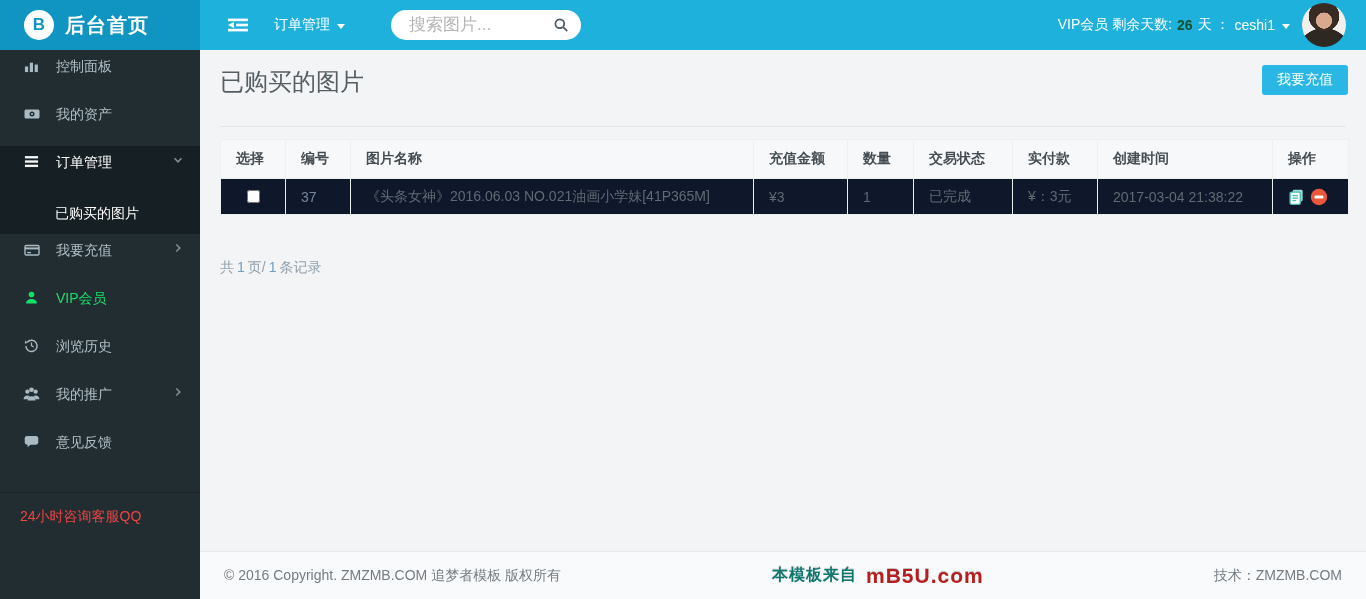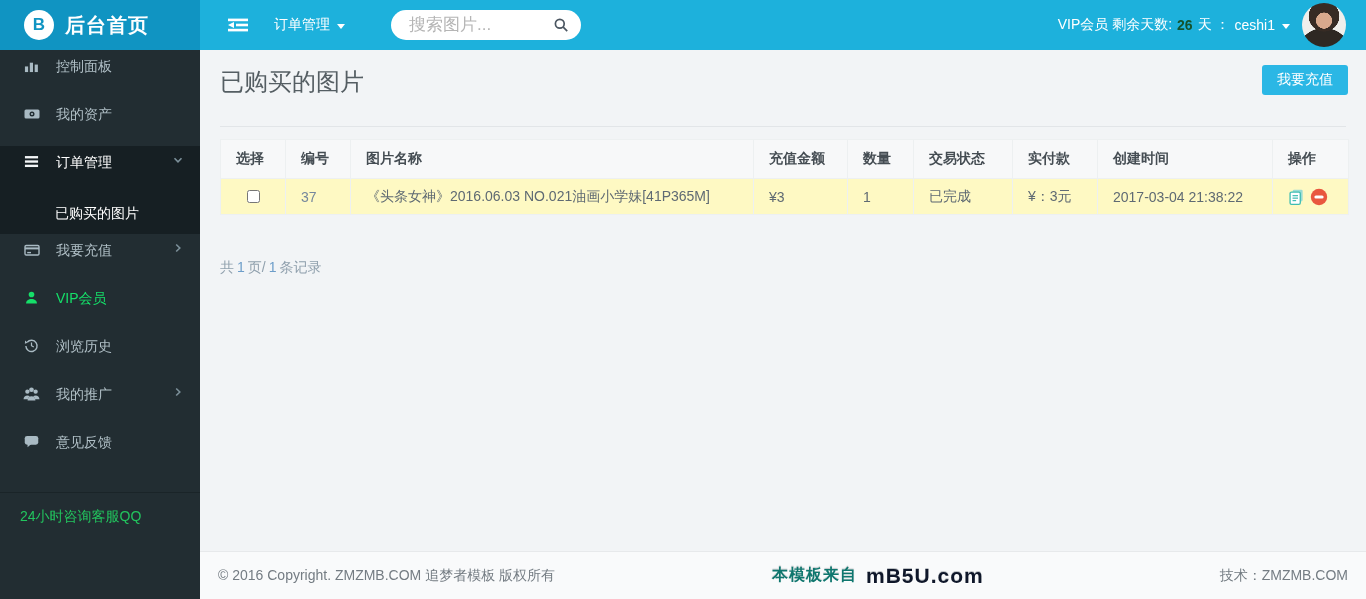--- a/index.html
+++ b/index.html
@@ -42,49 +42,49 @@
   .menu-item{height:40px;display:flex;align-items:flex-start;padding:8px 16px 0 22px;cursor:pointer;}
   .menu-icon{width:19px;display:flex;justify-content:center;color:#a9bac3;flex:0 0 19px;}
   .menu-label{margin-left:15px;color:#b0bfc6;}
   .chevron{margin-left:auto;color:#7c909a;display:flex;}
   .menu-group{background:#161f23;}
   .menu-item.parent-active .menu-label{color:#ffffff;}
   .menu-item.parent-active .menu-icon{color:#f3f6f7;}
   .submenu-item{height:40px;display:flex;align-items:center;padding-left:55px;color:#8aa0ab;cursor:pointer;}
   .submenu-item.active{color:#ffffff;}
   .menu-item.green .menu-label,.menu-item.green .menu-icon{color:#15df69;}
-  .sidebar-header{margin-top:18px;border-top:1px solid #1a2428;padding:15px 20px;color:#22c55e;font-size:14px;}
+  .sidebar-header{margin-top:18px;border-top:1px solid #1a2428;padding:15px 20px;color:#ef4444;font-size:14px;}
 
   
   .content{position:absolute;left:200px;top:50px;right:0;bottom:48px;background:#f2f4f6;overflow:hidden;}
   .content-header{position:relative;padding:16px 20px 0;}
   .content-header h1{margin:0;font-size:24px;font-weight:normal;color:#555e63;}
   .btn-recharge{position:absolute;top:15px;right:18px;background:#2bb7e5;color:#fff;border:none;
     border-radius:3px;padding:6px 15px;font-size:14px;cursor:pointer;font-family:inherit;}
   .divider{margin:28px 20px 0 20px;border-bottom:1px solid #e2e5e8;}
   .table-wrap{padding:12px 18px 0 20px;}
-  table{border-collapse:collapse;table-layout:fixed;width:1128px;background:#fef9c3;font-size:14px;}
+  table{border-collapse:collapse;table-layout:fixed;width:1128px;background:#0f172a;font-size:14px;}
   th,td{border:1px solid #edf0f1;box-sizing:border-box;}
   th{padding:10px 15px;text-align:left;color:#454d53;background:#f7f8f9;font-weight:bold;}
   td{padding:8px 15px;color:#5f6a73;height:22px;}
   td.center{text-align:center;}
   td.id-cell{color:#75879c;}
   .op-icons{display:flex;gap:5px;align-items:center;}
   .op-icons span{display:flex;cursor:pointer;}
   .pagination{margin:44px 20px 0;font-size:14px;color:#90a0ad;}
   .pagination .num{color:#6d9dc9;margin:0 3px;}
 
   
   .footer{position:absolute;left:200px;right:0;bottom:0;height:48px;background:#f9fafb;
-    border-top:1px solid #e7e9eb;display:flex;align-items:center;padding:0 18px;
+    border-top:1px solid #e7e9eb;display:flex;align-items:center;padding:0 24px;
     box-sizing:border-box;font-size:14px;color:#747c83;}
   .watermark{position:absolute;left:572px;display:flex;align-items:center;gap:9px;user-select:none;}
   .wm-prefix{font-weight:bold;font-size:16px;color:#0f766e;letter-spacing:1px;
     text-shadow:0 1px 1px #fff,0 -1px 1px #c3c7ca;}
-  .wm-logo{font-weight:bold;font-size:21px;color:#0f172a;letter-spacing:1px;
+  .wm-logo{font-weight:bold;font-size:21px;color:#b91c1c;letter-spacing:1px;
     text-shadow:0 1px 0 #fff,0 -1px 0 #bdc1c4;}
   .tech{margin-left:auto;}
 </style>
 </head>
 <body>
 
 <div class="screen">
 
   <header class="navbar">
     <div class="brand">

